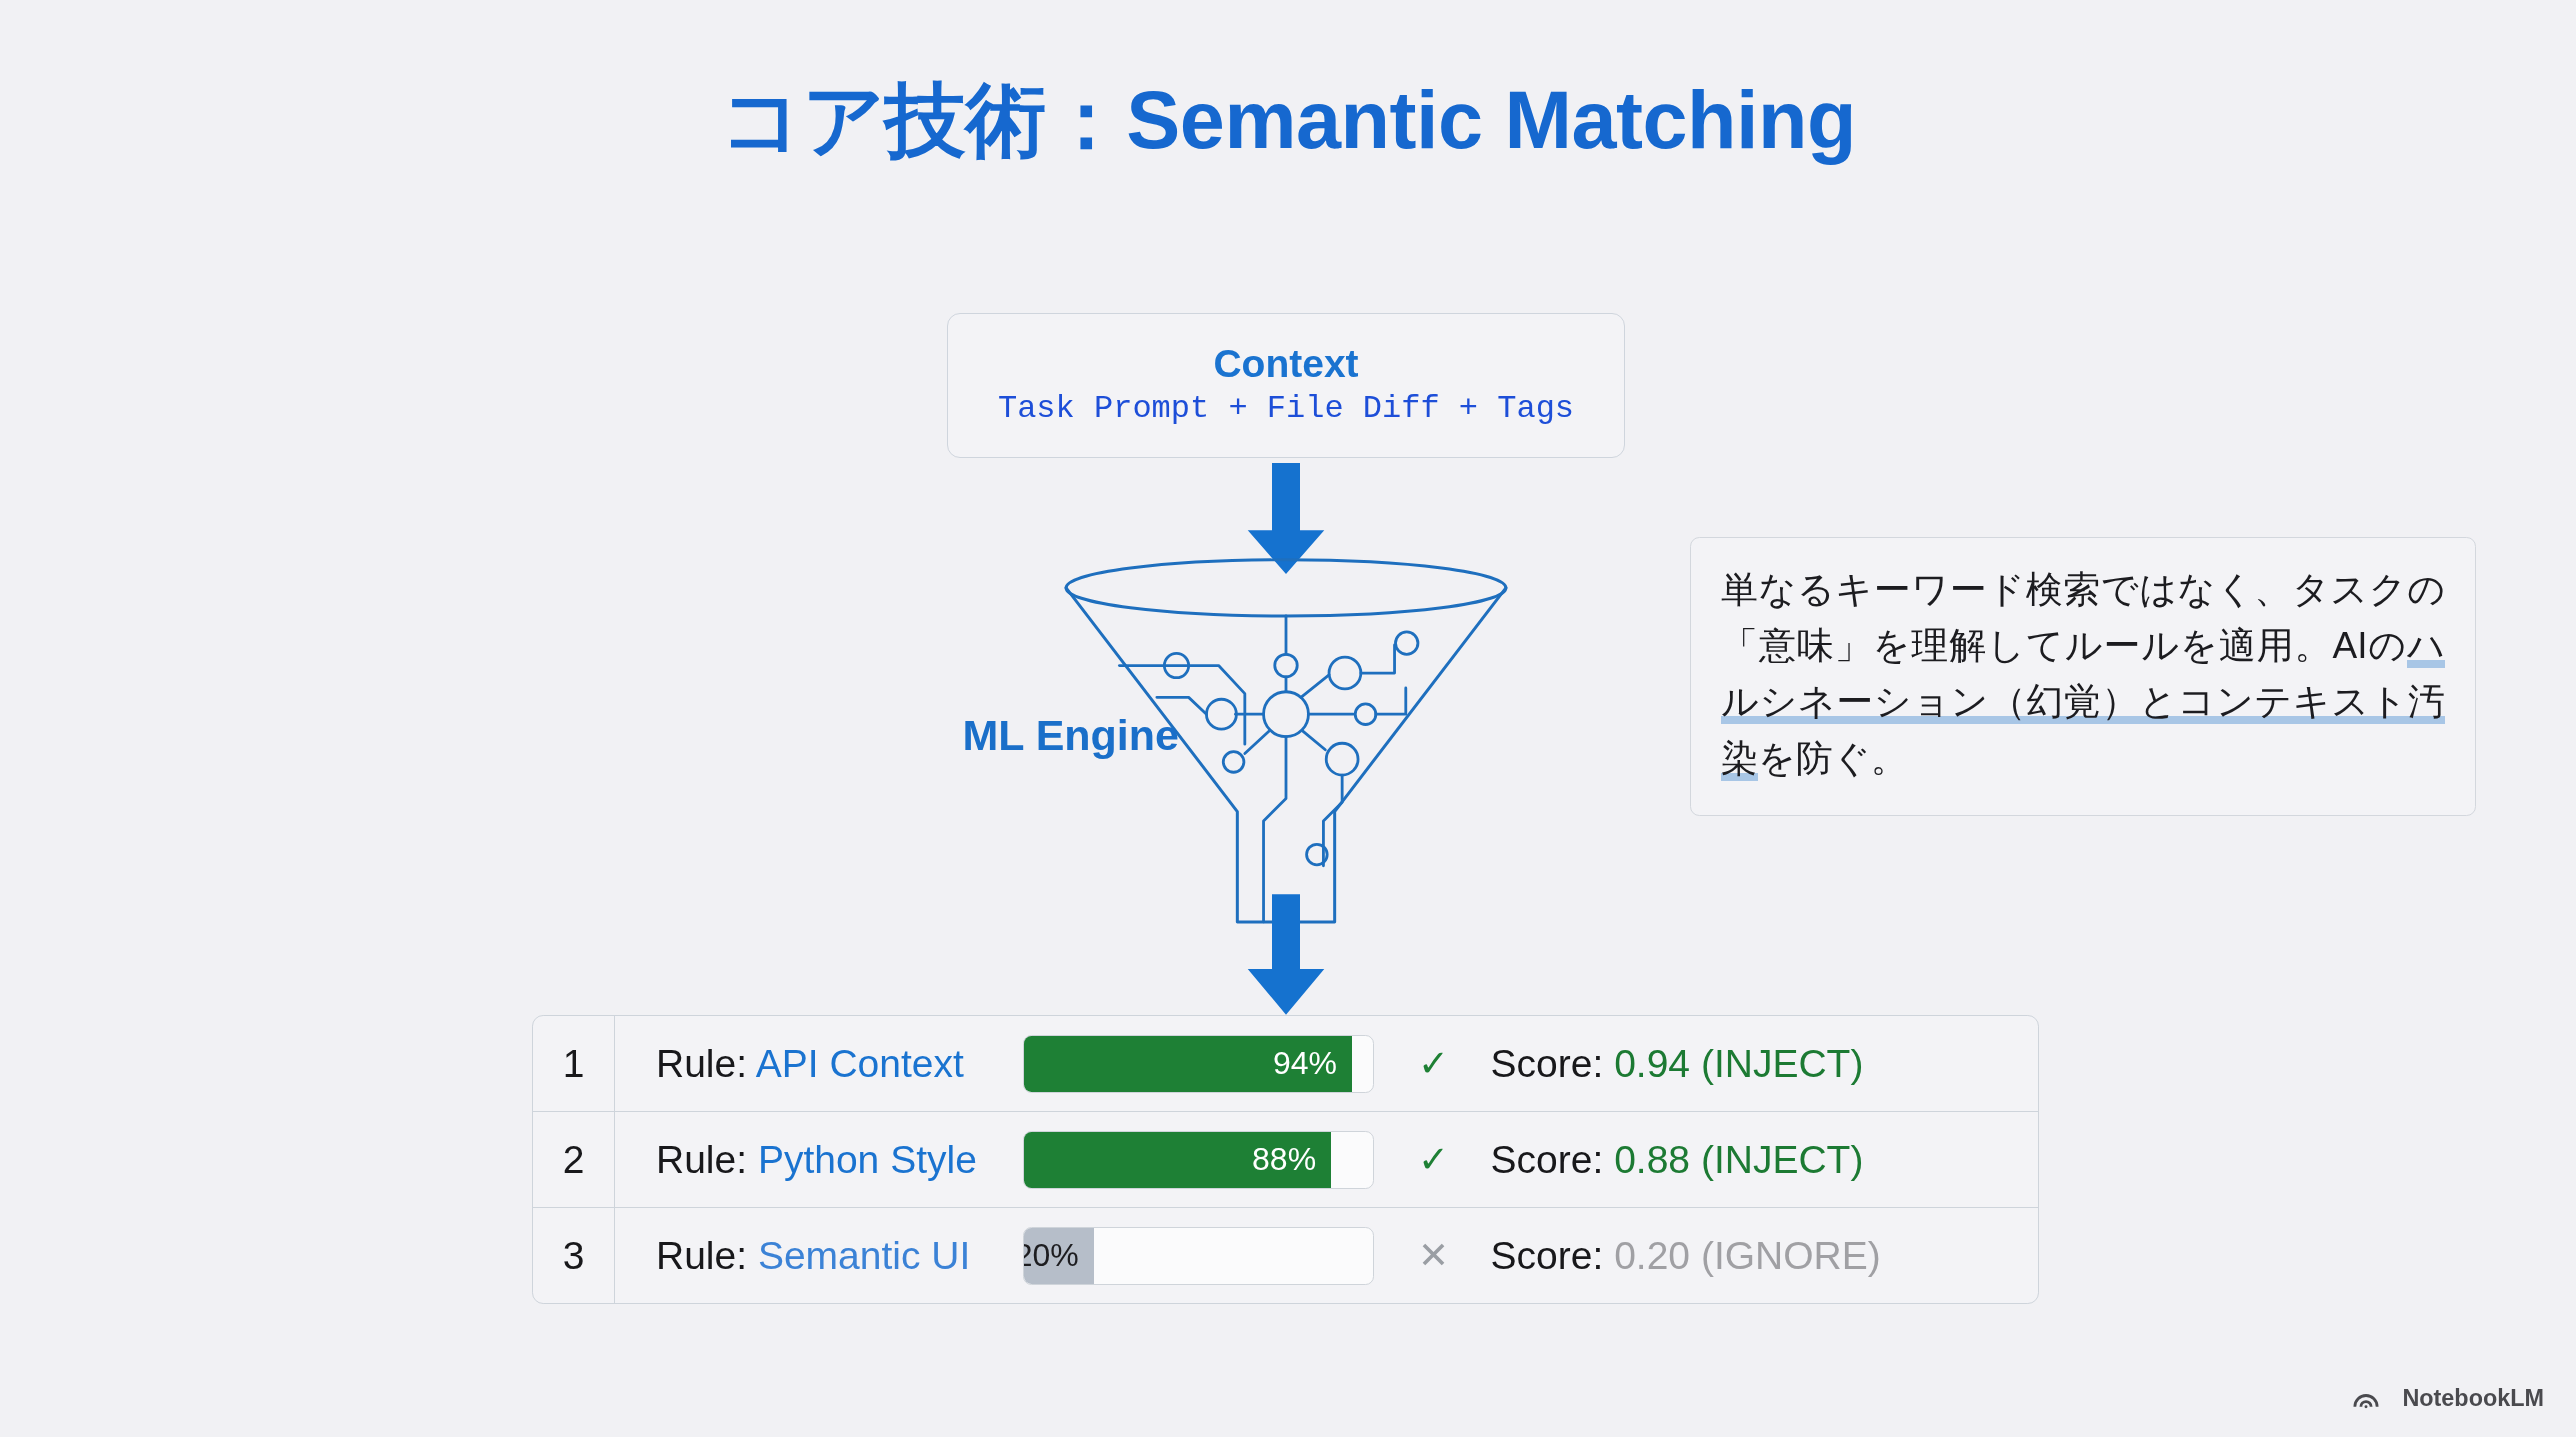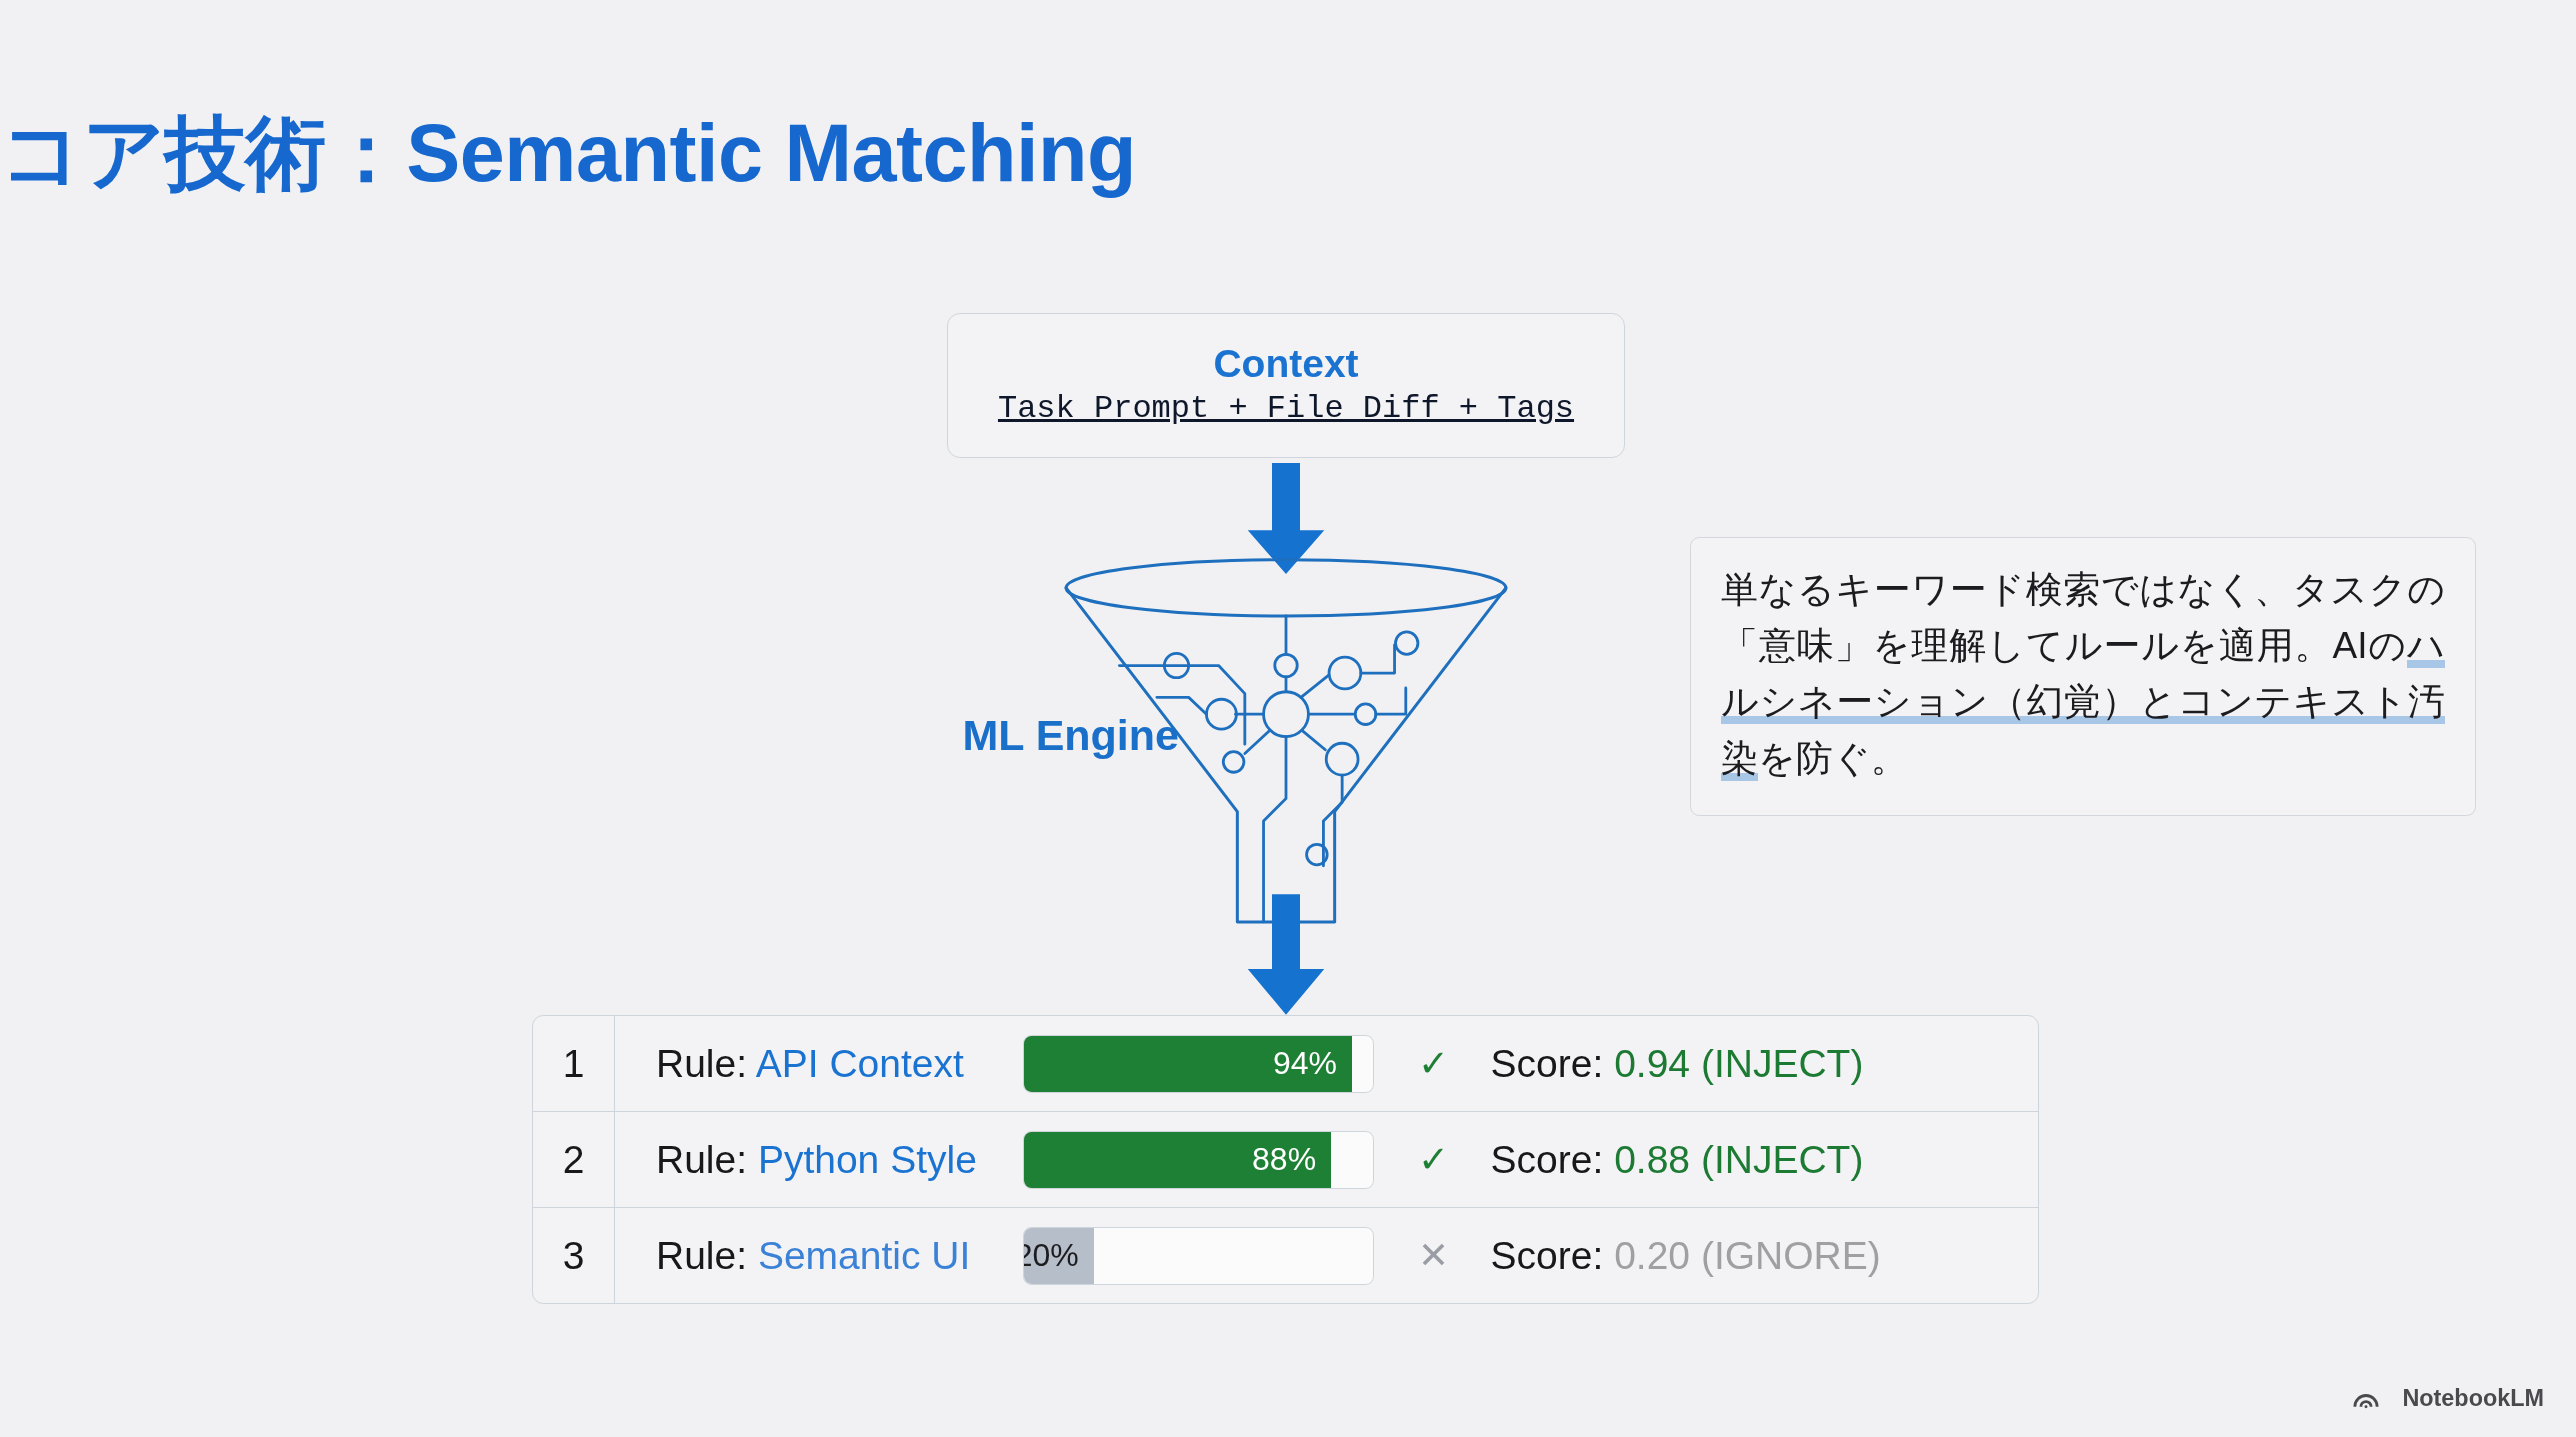--- a/index.html
+++ b/index.html
@@ -18,26 +18,26 @@
     background: #f1f1f4;
     overflow: hidden;
   }
 
   
   #title {
     position: absolute;
     left: 0;
     top: 67px;
     width: 2576px;
+    text-align: center;
     font-size: 81px;
     font-weight: bold;
     color: #1668cf;
     letter-spacing: -0.5px;
     white-space: nowrap;
-    margin-top: 33px;
   }
 
   
   #pipeline-heading {
     position: absolute;
     left: 964px;
     top: 245px;
     width: 618px;
     text-align: center;
     font-size: 37px;
@@ -64,24 +64,23 @@
   #context-title {
     font-size: 39px;
     font-weight: bold;
     color: #1a73d0;
     line-height: 1.05;
     margin-bottom: 5.6px;
   }
   #context-sub {
     font-family: "Liberation Mono", "DejaVu Sans Mono", monospace;
     font-size: 32px;
-    color: #0f172a;
+    color: #1d4ed8;
     letter-spacing: 0px;
     white-space: nowrap;
-    text-decoration: underline;
   }
 
   
   .arrow-down {
     position: absolute;
     width: 84px;
     height: 112px;
   }
   #arrow-1 { left: 1244px; top: 463px; }
   #arrow-2 { left: 1244px; top: 894px; height: 122px; }

